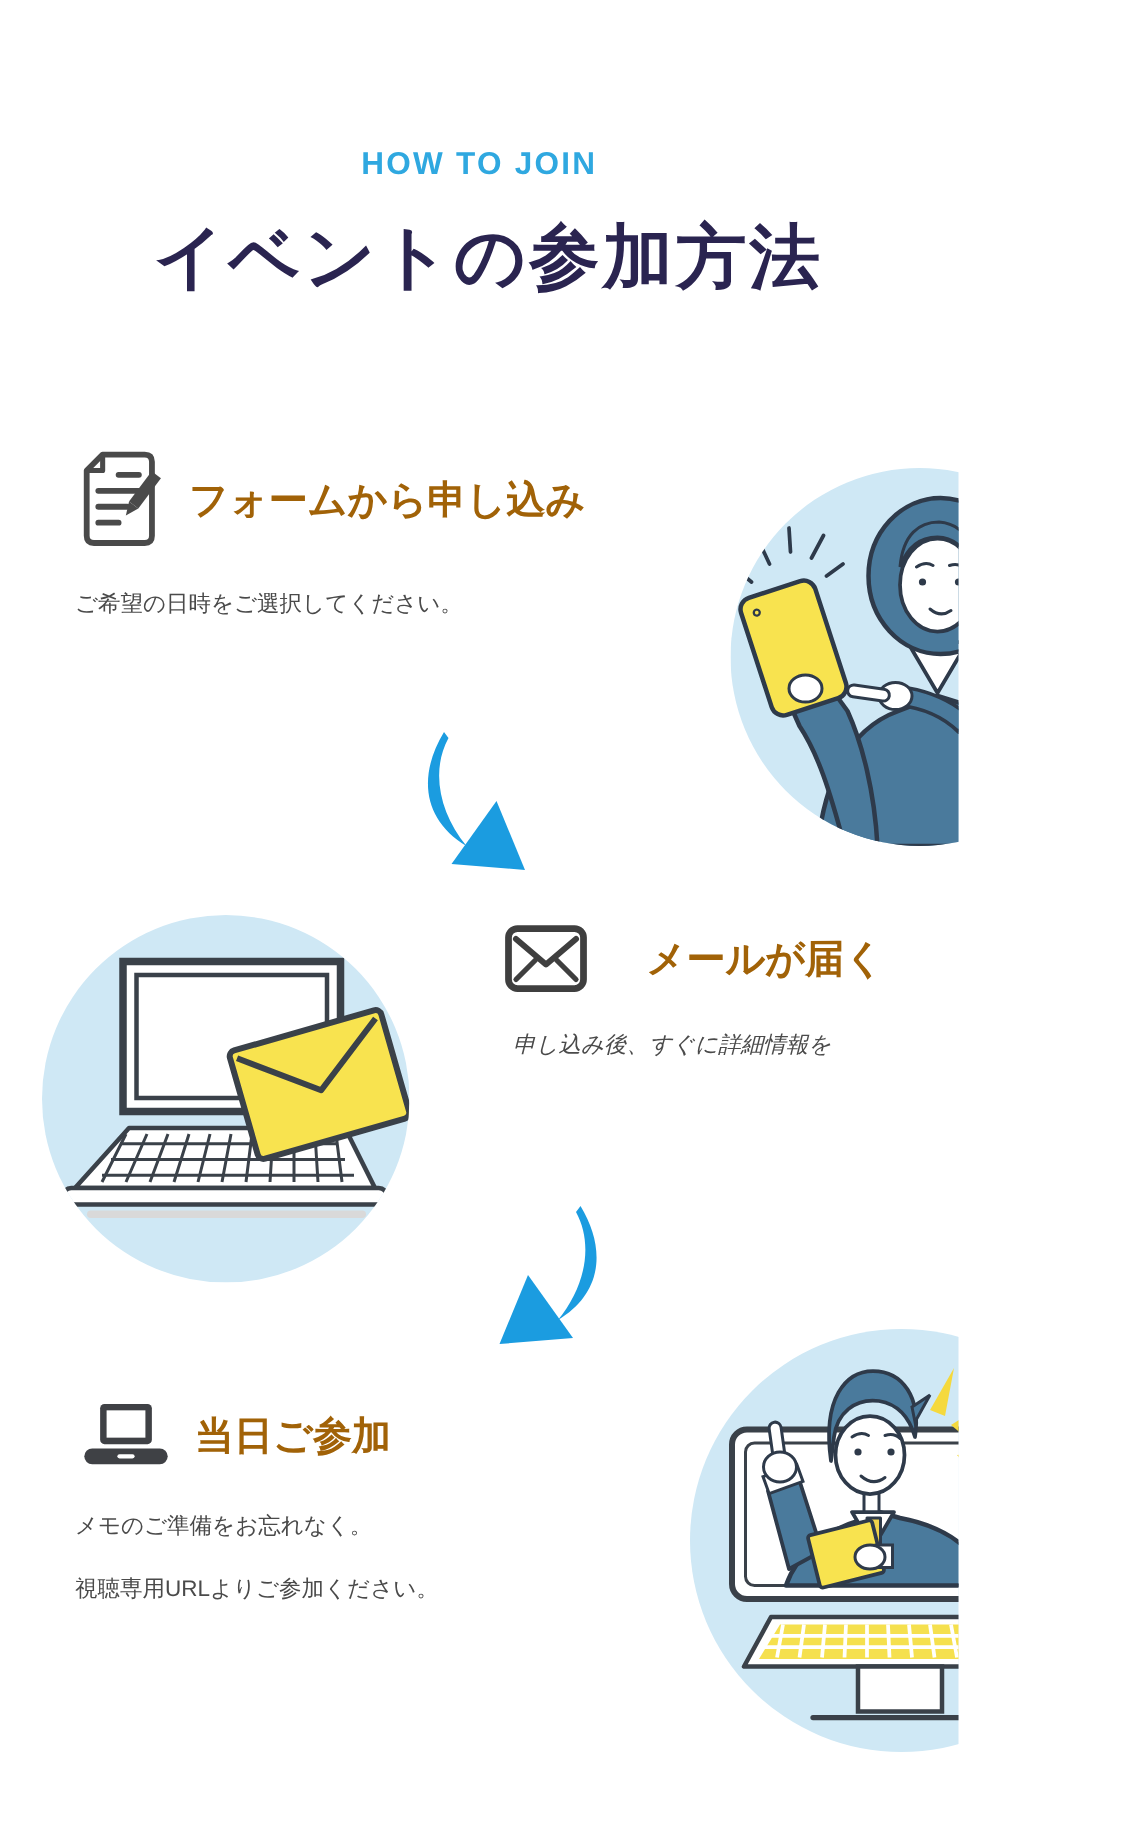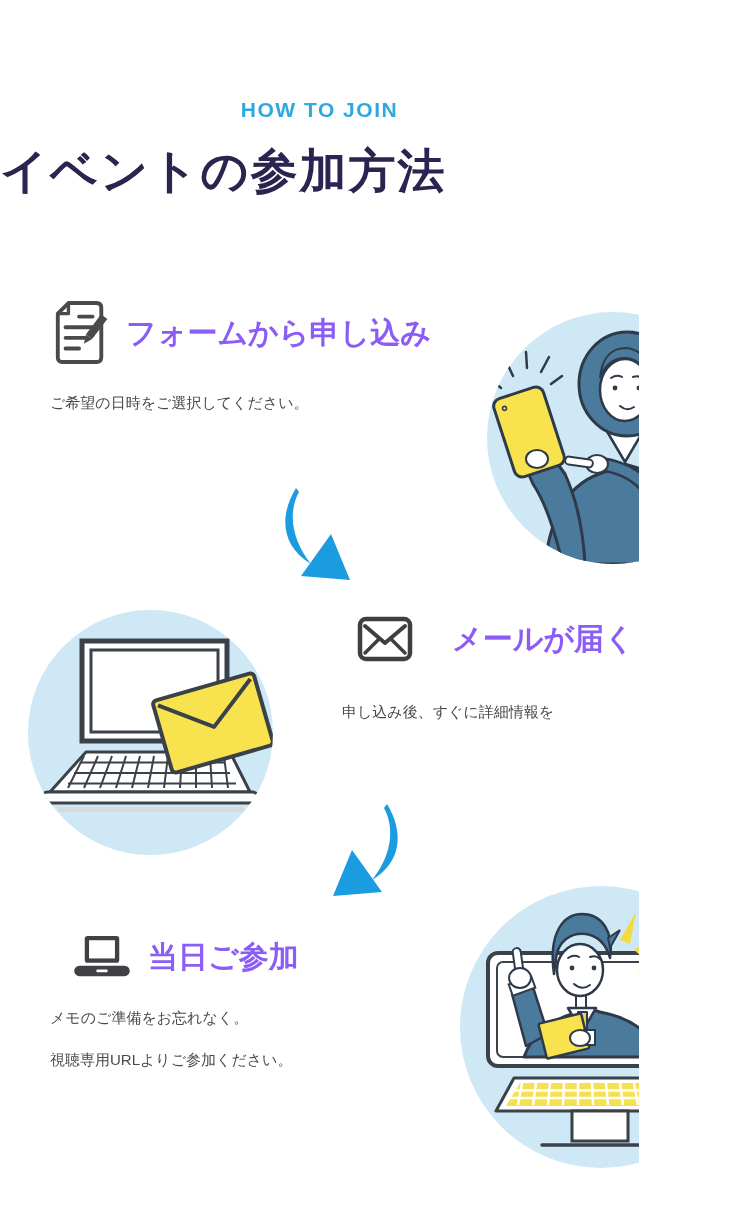--- a/index.html
+++ b/index.html
@@ -6,32 +6,32 @@
   #canvas{
     position:relative;width:639px;height:1218px;background:#ffffff;
     font-family:"Liberation Sans","DejaVu Sans",sans-serif;overflow:hidden;margin-top:16px;
   }
   .abs{position:absolute;}
   .eyebrow{
     left:0;right:0;top:82px;text-align:center;
     font-size:21px;font-weight:700;letter-spacing:1.5px;color:#2fa8e0;
   }
   .title{
-    left:0;right:0;top:124px;
+    left:12px;right:0;top:124px;text-align:center;
     font-size:47px;font-weight:800;letter-spacing:2px;color:#2a2450;
   }
   .step-head{display:flex;align-items:center;gap:16px;}
   .step-head .icon{flex:0 0 auto;display:block;}
-  .step-heading{font-size:30px;font-weight:700;color:#8b5cf6;white-space:nowrap;}
+  .step-heading{font-size:26px;font-weight:700;color:#a16207;white-space:nowrap;}
   .step-body{font-size:15px;color:#4a4a4a;line-height:42px;white-space:nowrap;}
   .step1-head{left:52px;top:284px;}
   .step1-body{left:50px;top:366px;}
-  .step2-head{left:357px;top:600px;gap:39px;}
-  .step2-body{left:342px;top:675px;}
-  .step3-head{left:72px;top:918px;justify-content:flex-end;}
+  .step2-head{left:336px;top:600px;gap:39px;}
+  .step2-body{left:342px;top:660px;font-style:italic;}
+  .step3-head{left:54px;top:918px;justify-content:flex-end;}
   .step3-body{left:50px;top:981px;}
   .circle1{left:487px;top:296px;}
   .circle2{left:28px;top:594px;}
   .circle3{left:460px;top:870px;}
   .arrow1{left:265px;top:470px;}
   .arrow2{left:328px;top:786px;}
   svg{display:block;}
 </style>
 </head>
 <body>

